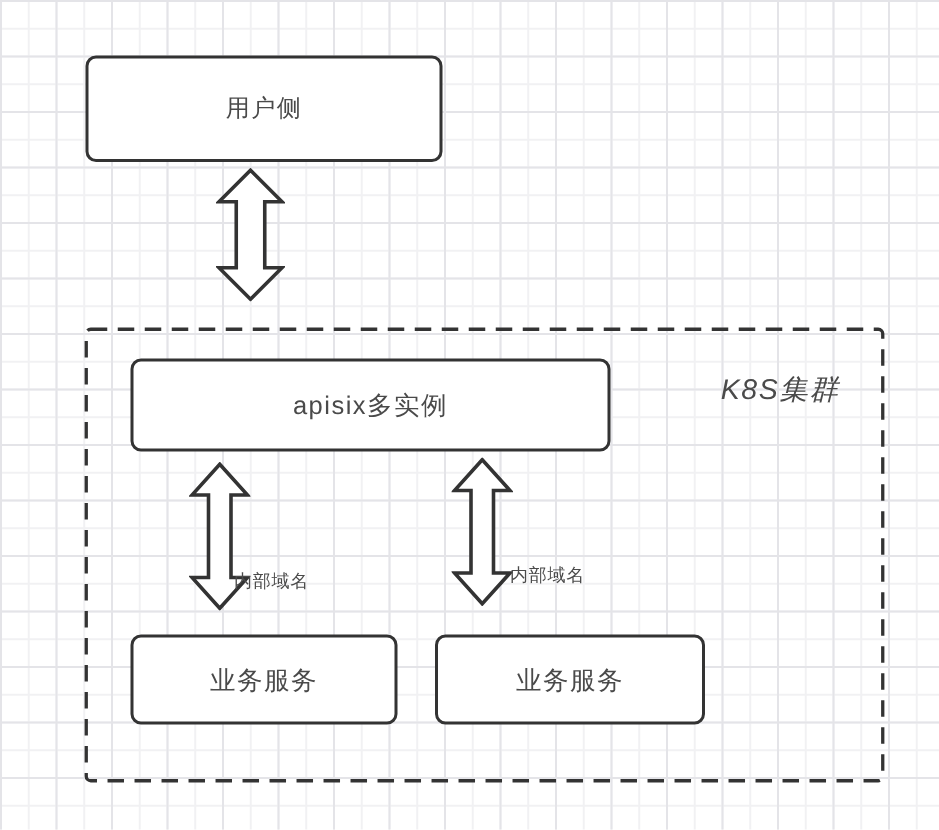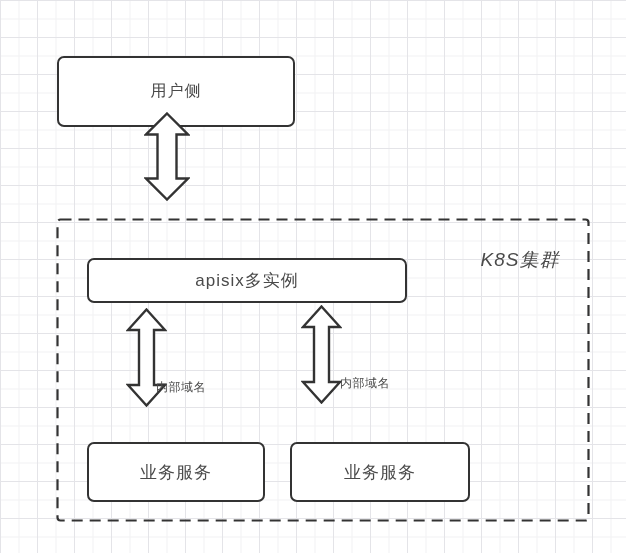--- a/index.html
+++ b/index.html
@@ -31,25 +31,24 @@
   .node {
     position: absolute;
     border: 2px solid var(--line);
     border-radius: 7px;
     background: var(--background);
     display: flex;
     align-items: center;
     justify-content: center;
     color: var(--text);
     letter-spacing: 1px;
-    margin-top: 19px;
   }
 
   .user-box    { left: 57px;  top: 37px;  width: 238px; height: 71px; font-size: 16px; }
-  .apisix-box  { left: 87px;  top: 239px; width: 320px; height: 45px; font-size: 17px; text-align: right; }
+  .apisix-box  { left: 87px;  top: 239px; width: 320px; height: 62px; font-size: 17px; text-align: right; }
   .service-box-1 { left: 87px;  top: 423px; width: 178px; height: 60px; font-size: 17px; }
   .service-box-2 { left: 290px; top: 423px; width: 180px; height: 60px; font-size: 17px; }
 
   .cluster { position: absolute; left: 56px; top: 218px; width: 534px; height: 304px; }
   .cluster svg { display: block; }
 
   .cluster-label {
     position: absolute;
     left: 460px;
     top: 247px;

